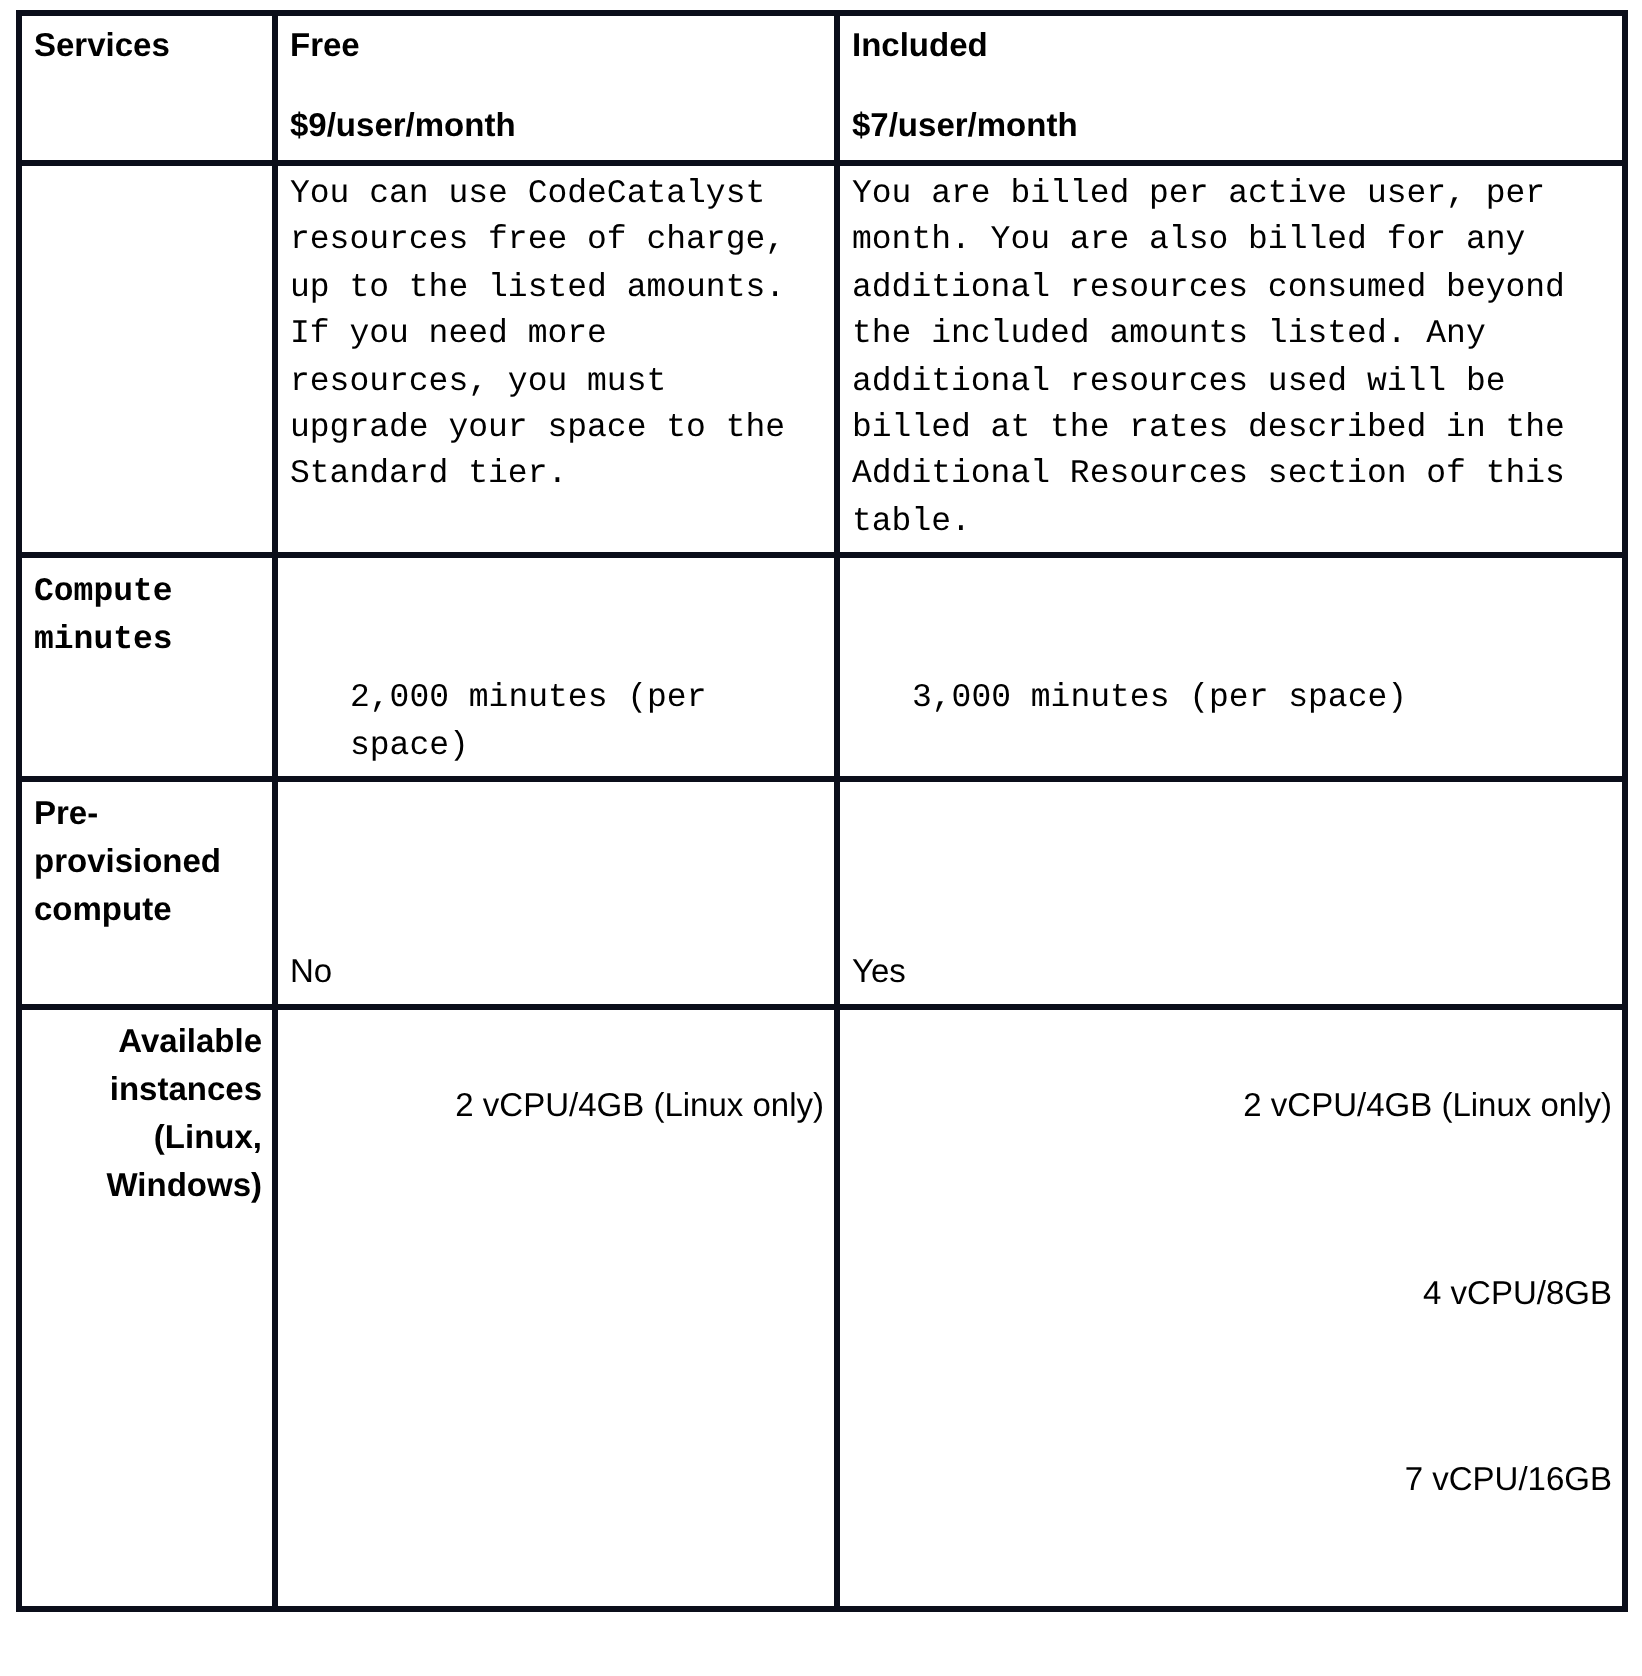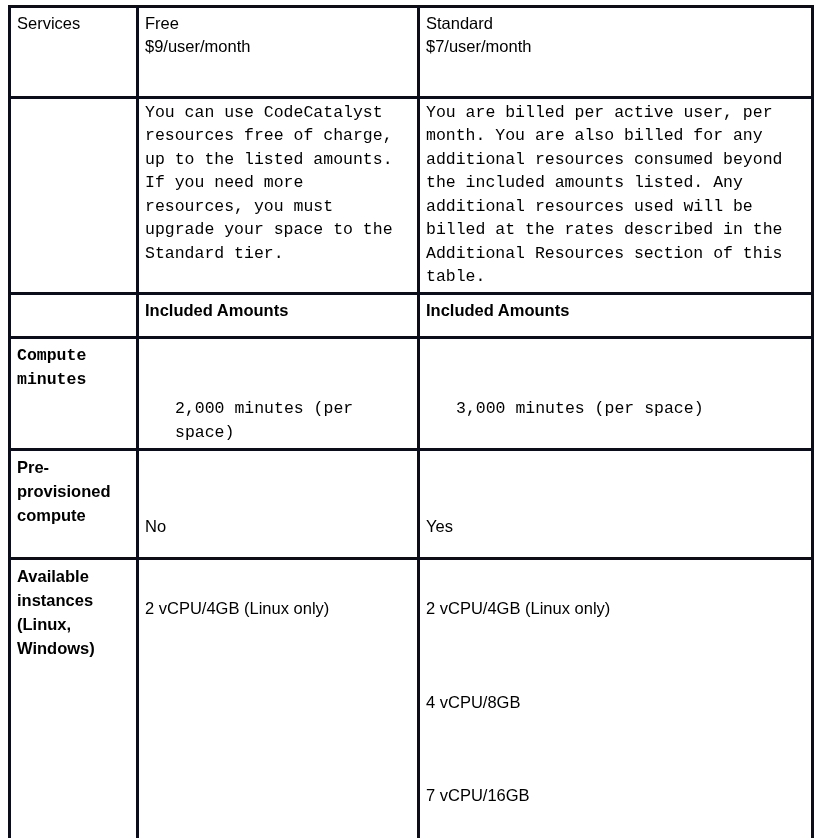--- a/index.html
+++ b/index.html
@@ -48,36 +48,36 @@
   .cell-inner.label {
     font-weight: bold;
     font-size: 16.5px;
     line-height: 1.45;
   }
   .cell-inner.bold {
     font-weight: bold;
   }
 
   
-  .r-head    { height: 91px; }
+  .r-head    { height: 63px; font-weight: bold; }
   .r-desc    { height: 172px; font-family: Liberation Mono, monospace; }
   .r-incl    { height: 44px; }
   .r-compute { height: 93px; font-family: Liberation Mono, monospace; }
   .r-preprov { height: 109px; }
-  .r-inst    { height: 301px; }
+  .r-inst    { height: 301px; text-align: right; }
   .anchor-mid  { vertical-align: middle; }
   .anchor-top  { vertical-align: top; }
 
   .line { display: block; }
   .spacer-lg { height: 70px; }
 
-  .head-block .line:first-child { }
+  .head-block .line:first-child { margin-bottom: 17px; }
 
   .pad-top-58 { padding-top: 58px; padding-left: 36px; }
-  .pad-top-64 { padding-top: 64px; }
+  .pad-top-64 { padding-top: 64px; margin-top: 20px; }
   .pad-top-66 { padding-top: 37px; }
   .pad-top-2  { padding-top: 2px; }
   .label-pad  { padding-top: 5px; }
 </style>
 </head>
 <body>
 
 <div class="page">
 
   <table class="pricing">
@@ -93,49 +93,38 @@
           <div class="cell-inner">Services</div>
         </td>
         <td class="anchor-top">
           <div class="cell-inner head-block">
             <span class="line">Free</span>
             <span class="line">$9/user/month</span>
           </div>
         </td>
         <td class="anchor-top">
           <div class="cell-inner head-block">
-            <span class="line">Standard</span>
+            <span class="line">Included</span>
             <span class="line">$7/user/month</span>
           </div>
         </td>
       </tr>
 
       <tr class="r-desc">
         <td class="anchor-mid">
           <div class="cell-inner"></div>
         </td>
         <td class="anchor-top">
           <div class="cell-inner pad-top-2">You can use CodeCatalyst resources free of charge, up to the listed amounts. If you need more resources, you must upgrade your space to the Standard tier.</div>
         </td>
         <td class="anchor-top">
           <div class="cell-inner pad-top-2">You are billed per active user, per month. You are also billed for any additional resources consumed beyond the included amounts listed. Any additional resources used will be billed at the rates described in the Additional Resources section of this table.</div>
         </td>
       </tr>
 
-      <tr class="r-incl">
-        <td class="anchor-mid">
-          <div class="cell-inner"></div>
-        </td>
-        <td class="anchor-mid">
-          <div class="cell-inner bold">Included Amounts</div>
-        </td>
-        <td class="anchor-mid">
-          <div class="cell-inner bold">Included Amounts</div>
-        </td>
-      </tr>
 
       <tr class="r-compute">
         <td class="anchor-top">
           <div class="cell-inner label label-pad">Compute minutes</div>
         </td>
         <td class="anchor-top">
           <div class="cell-inner pad-top-58">2,000 minutes (per space)</div>
         </td>
         <td class="anchor-top">
           <div class="cell-inner pad-top-58">3,000 minutes (per space)</div>

